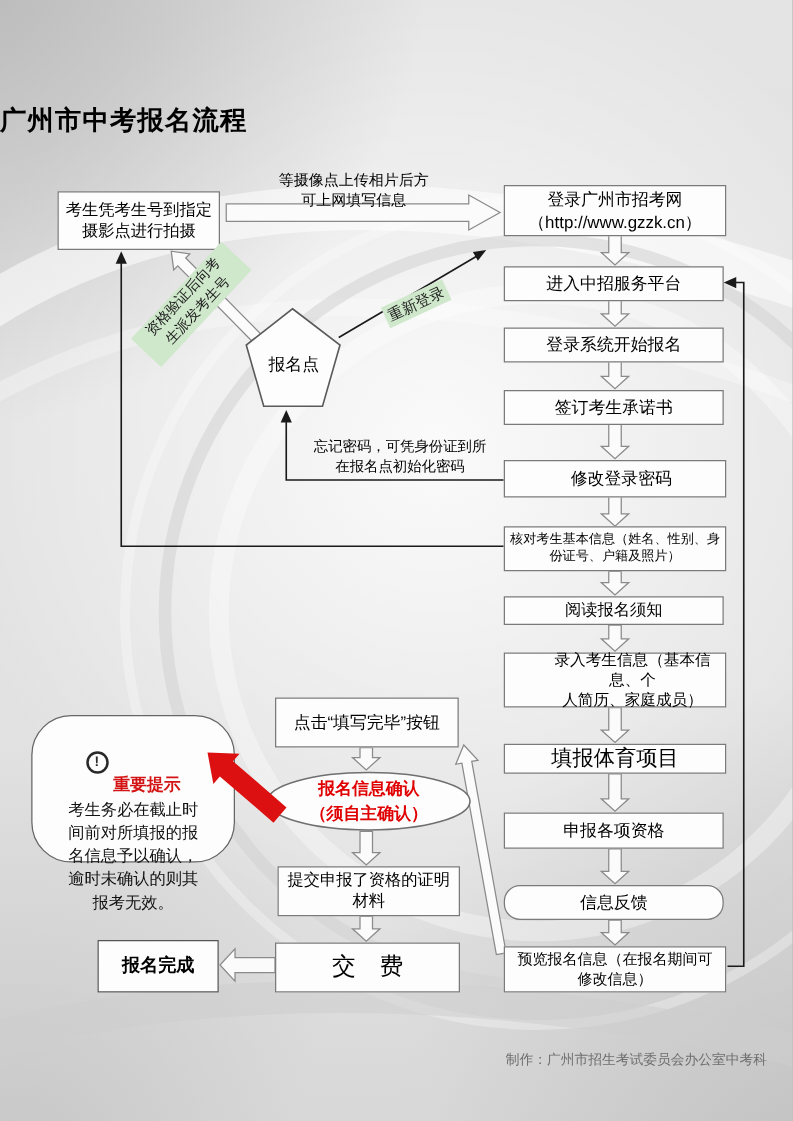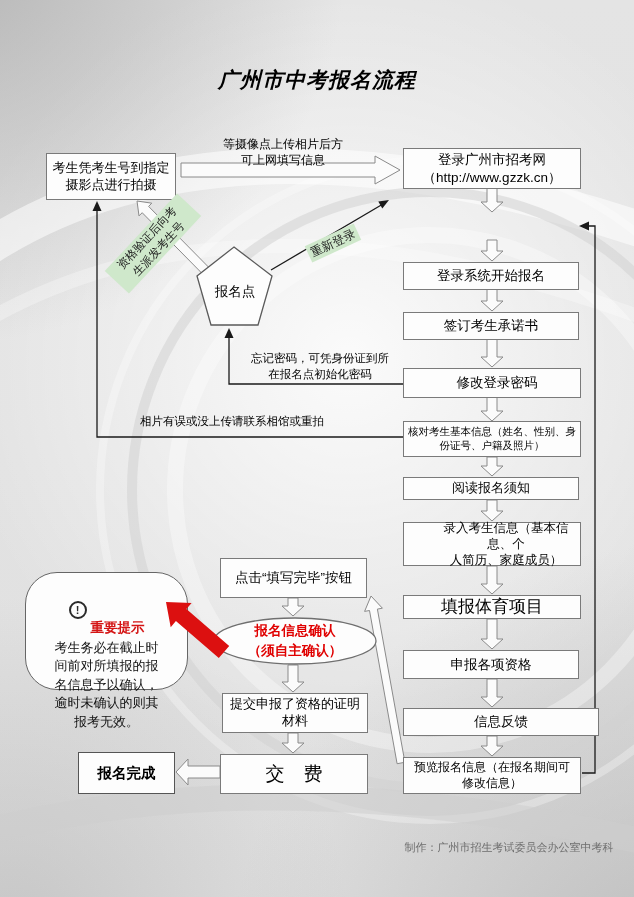--- a/index.html
+++ b/index.html
@@ -18,22 +18,22 @@
   #connectors{z-index:2;}
   #top-arrows{z-index:5;}
   .box{
     position:absolute;z-index:3;background:#fdfdfd;border:1px solid #7a7a7a;
     display:flex;align-items:center;justify-content:center;text-align:center;
     white-space:pre-line;line-height:1.3;box-sizing:border-box;padding:1px 2px;
   }
   .lbl{position:absolute;z-index:4;white-space:pre-line;text-align:center;line-height:1.35;}
   .green{background:#cfe8cb;color:#1c1c1c;padding:1px 3px;}
   .shape-label{position:absolute;z-index:4;text-align:center;}
-  #title{position:absolute;top:66px;left:0;width:100%;text-align:center;
-    font-size:21px;font-weight:bold;letter-spacing:1px;z-index:4;font-style:italic;}
+  #title{position:absolute;top:82px;left:0;width:100%;
+    font-size:21px;font-weight:bold;letter-spacing:1px;z-index:4;}
   #footer{position:absolute;top:840px;left:380px;width:258px;text-align:center;
     font-size:11px;color:#6e6e6e;z-index:4;}
   #notice-bubble{
     position:absolute;z-index:3;left:25px;top:572px;width:163px;height:118px;
     background:#fdfdfd;border:1.5px solid #666;border-radius:32px;box-sizing:border-box;
     display:flex;flex-direction:column;align-items:center;padding-top:10px;
   }
   #notice-head{display:flex;align-items:center;gap:4px;}
   #notice-icon{display:inline-flex;align-items:center;justify-content:center;
     width:14px;height:14px;border:2px solid #2a2a2a;border-radius:50%;
@@ -107,41 +107,41 @@
 
   <div id="title">广州市中考报名流程</div>
 
   <div class="box" style="left:46px;top:153px;width:130px;height:47px;font-size:13px;">考生凭考生号到指定
 摄影点进行拍摄</div>
   <div class="lbl" style="left:204px;top:136px;width:158px;font-size:12px;">等摄像点上传相片后方
 可上网填写信息</div>
 
   <div class="box" style="left:403px;top:148px;width:178px;height:41px;font-size:13.5px;">登录广州市招考网
 （http://www.gzzk.cn）</div>
+  <div class="box" style="left:403px;top:213px;width:176px;height:28px;font-size:13.5px;">进入中招服务平台</div>
   <div class="box" style="left:403px;top:262px;width:176px;height:28px;font-size:13.5px;">登录系统开始报名</div>
   <div class="box" style="left:403px;top:312px;width:176px;height:28px;font-size:13.5px;">签订考生承诺书</div>
   <div class="box" style="left:403px;top:368px;width:178px;height:30px;font-size:13.5px;padding-left:12px;">修改登录密码</div>
   <div class="box" style="left:403px;top:421px;width:178px;height:36px;font-size:10.5px;">核对考生基本信息（姓名、性别、身
 份证号、户籍及照片）</div>
   <div class="box" style="left:403px;top:477px;width:176px;height:23px;font-size:13px;">阅读报名须知</div>
   <div class="box" style="left:403px;top:522px;width:178px;height:44px;font-size:12.5px;padding-left:30px;">录入考生信息（基本信息、个
 人简历、家庭成员）</div>
   <div class="box" style="left:403px;top:595px;width:178px;height:24px;font-size:17px;">填报体育项目</div>
   <div class="box" style="left:403px;top:650px;width:176px;height:29px;font-size:13.5px;">申报各项资格</div>
-  <div class="box" style="left:403px;top:708px;width:196px;height:28px;font-size:13.5px;">信息反馈</div>
+  <div class="box" style="left:403px;top:708px;width:176px;height:28px;font-size:13.5px;border-radius:13px;">信息反馈</div>
   <div class="box" style="left:403px;top:757px;width:178px;height:37px;font-size:12px;">预览报名信息（在报名期间可
 修改信息）</div>
 
   <div class="shape-label" style="left:199px;top:283px;width:72px;font-size:13.5px;">报名点</div>
   <div class="lbl green" style="left:100px;top:227px;width:100px;font-size:11.5px;transform:rotate(-47deg);">资格验证后向考
 生派发考生号</div>
   <div class="lbl green" style="left:306px;top:234px;font-size:12px;transform:rotate(-25deg);">重新登录</div>
   <div class="lbl" style="left:240px;top:351px;width:160px;font-size:11.5px;">忘记密码，可凭身份证到所
 在报名点初始化密码</div>
-  <div class="lbl" style="left:140px;top:414px;width:210px;font-size:11.5px;text-align:left;">相片有误或没上传请联系相馆或重拍</div>
 
   <div class="box" style="left:220px;top:558px;width:147px;height:40px;font-size:13.5px;">点击“填写完毕”按钮</div>
   <div class="shape-label" style="left:213px;top:621px;width:164px;font-size:13.5px;font-weight:bold;color:#e00000;line-height:1.5;white-space:pre-line;">报名信息确认
 （须自主确认）</div>
   <div class="box" style="left:222px;top:693px;width:146px;height:40px;font-size:13px;">提交申报了资格的证明
 材料</div>
   <div class="box" style="left:220px;top:754px;width:148px;height:40px;font-size:19px;">交　费</div>
   <div class="box bold" style="left:78px;top:752px;width:97px;height:42px;font-size:14.5px;border-color:#555;">报名完成</div>
 
   <div id="notice-bubble">

